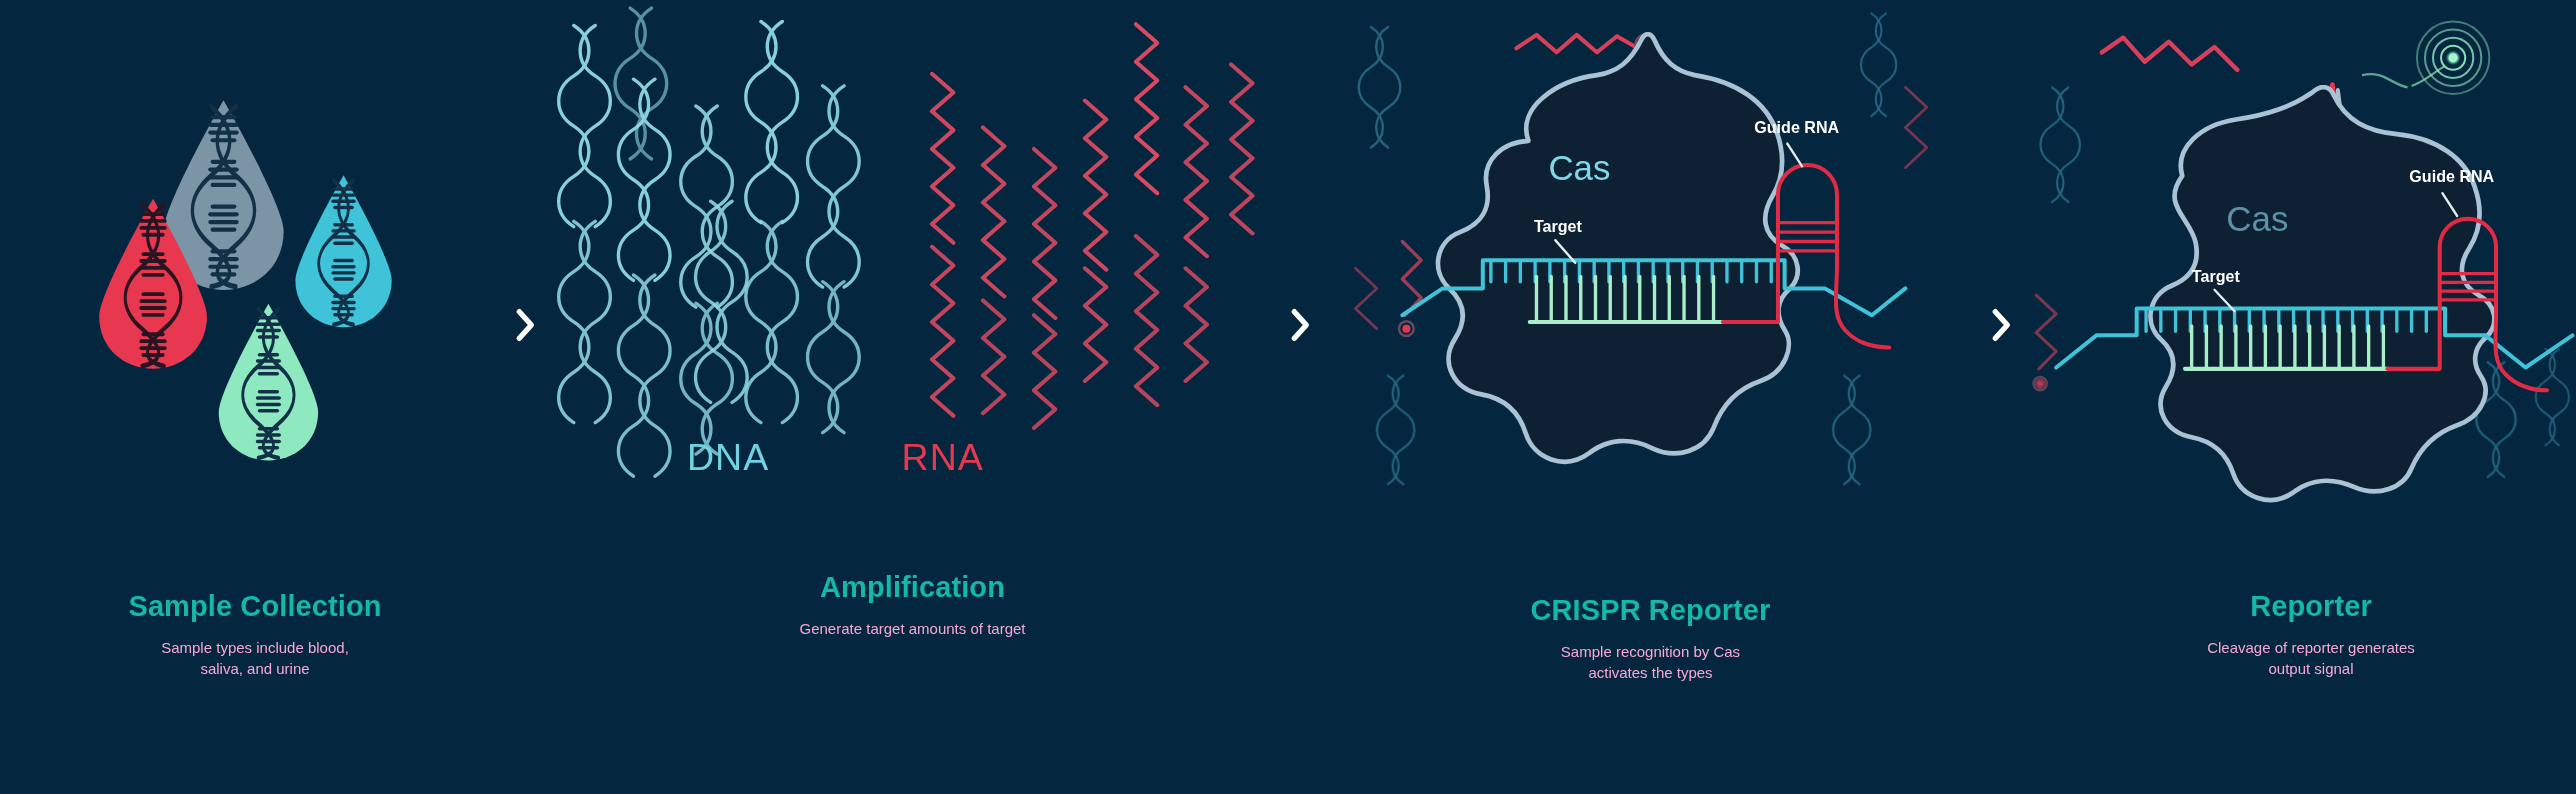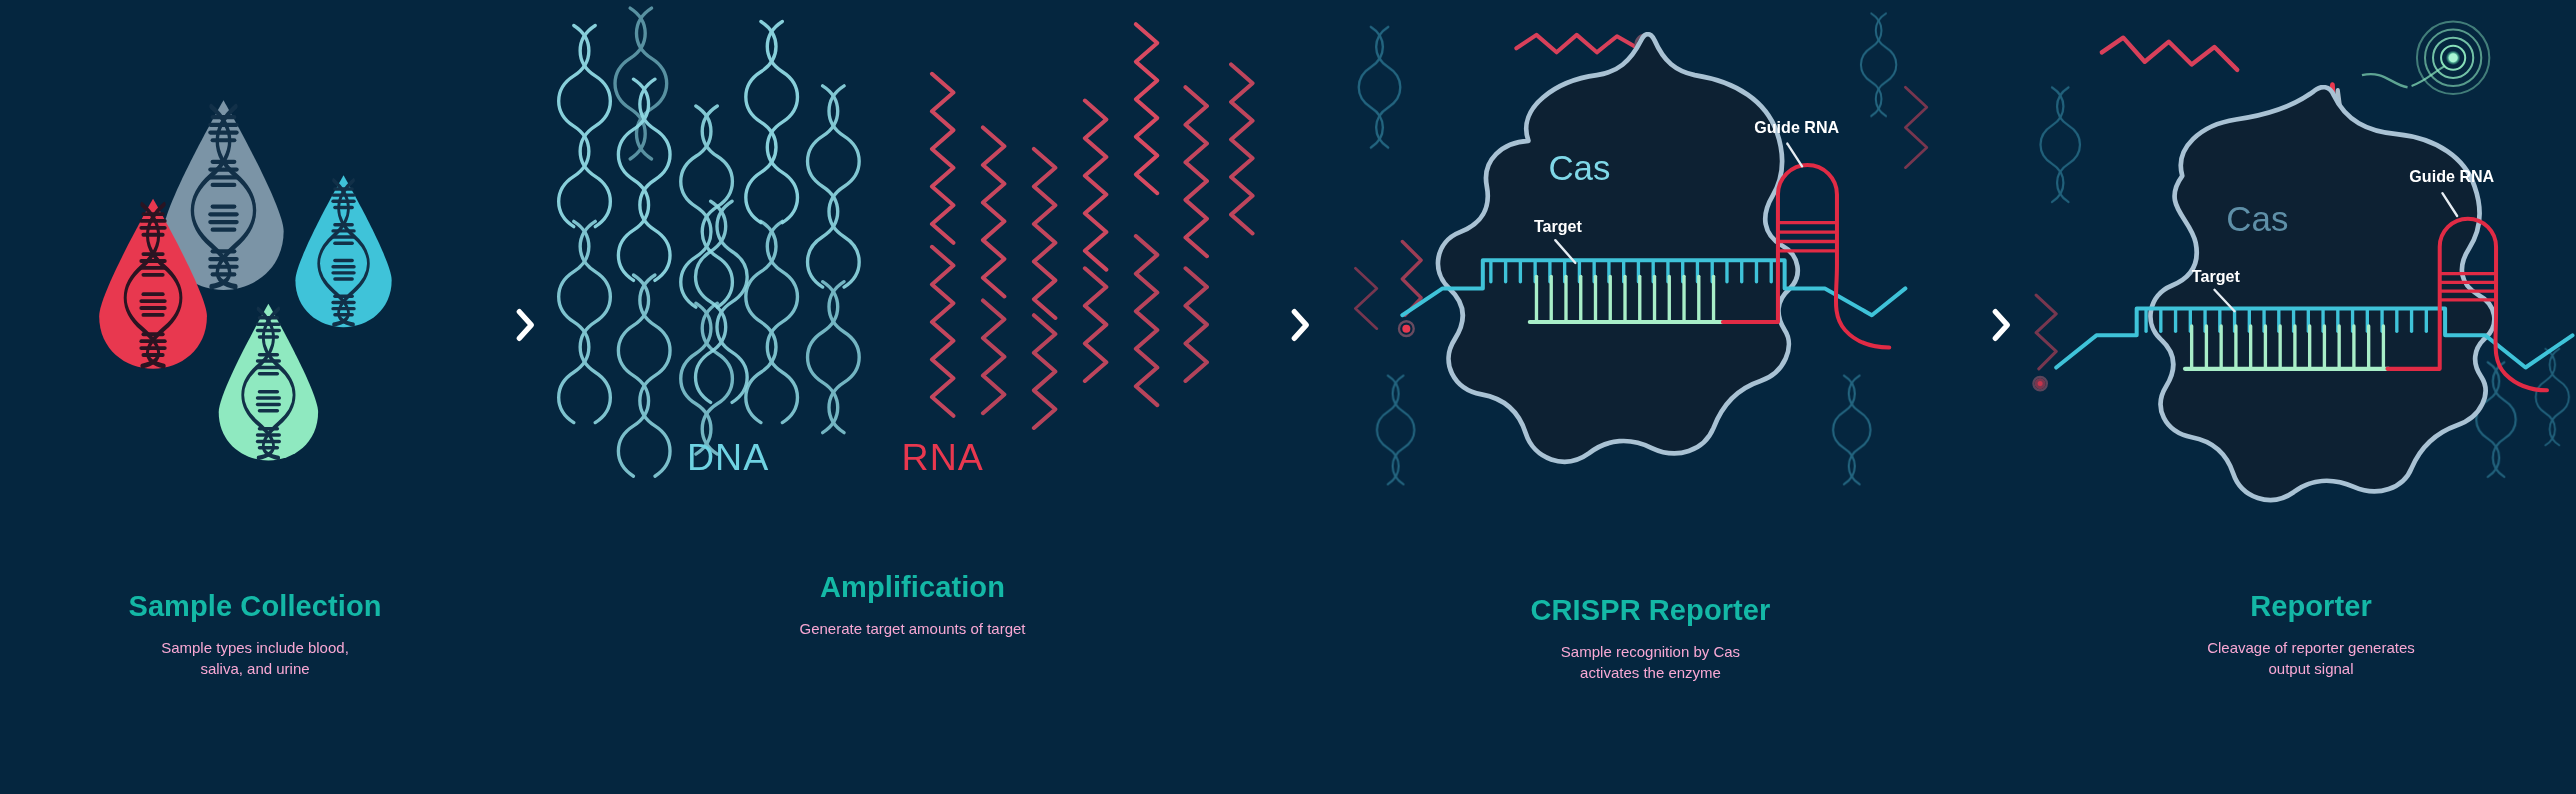--- a/index.html
+++ b/index.html
@@ -398,21 +398,21 @@
 
         <text x="362" y="346" fill="#ffffff" font-family="Liberation Sans, sans-serif" font-size="24" font-weight="bold" text-anchor="middle">Target</text>
         <line x1="358" y1="358" x2="388" y2="392" stroke="#e6edf3" stroke-width="3.5" stroke-linecap="round"></line>
       </svg>
     </div>
 
     <div class="caption s3-cap">
       <div class="cap-title">CRISPR Reporter</div>
       <div class="cap-sub">
         <div>Sample recognition by Cas</div>
-        <div>activates the enzyme</div>
+        <div>activates the types</div>
       </div>
     </div>
   </div>
 
   <div class="arrow-cell">
     <svg class="arrow-glyph" viewBox="0 0 45 60">
       <polyline points="14,10 32,30 14,50" fill="none" stroke="#ffffff" stroke-width="8" stroke-linecap="round" stroke-linejoin="round"></polyline>
     </svg>
   </div>
 

